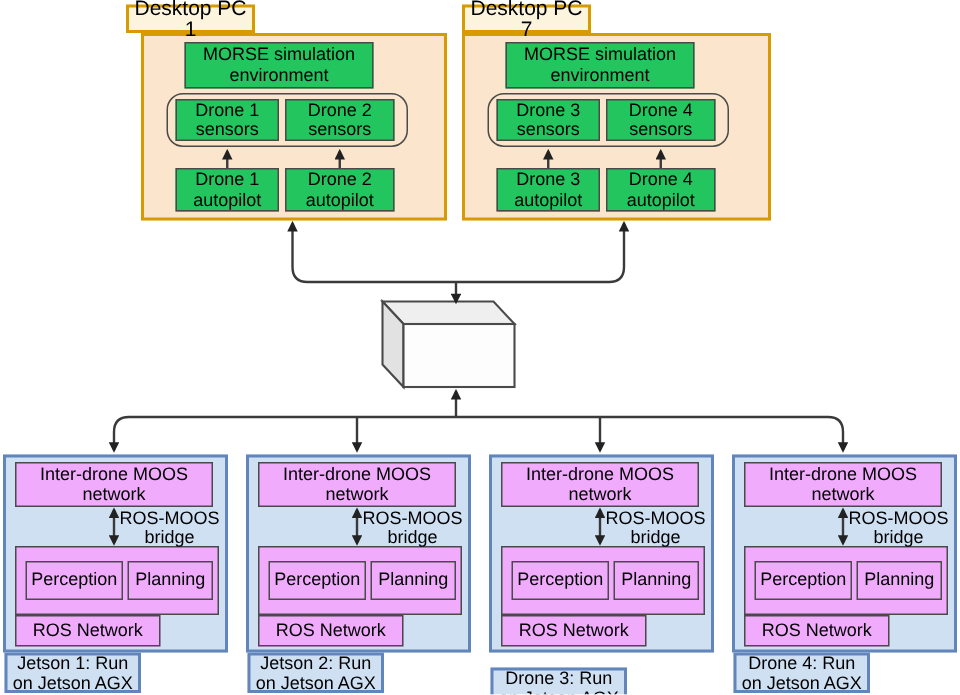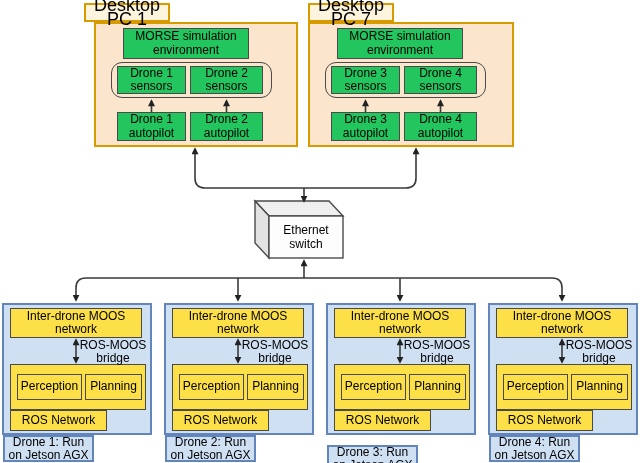--- a/index.html
+++ b/index.html
@@ -5,26 +5,26 @@
   html,body{margin:0;padding:0;background:#fff;}
   .canvas{
     position:relative;width:640px;height:463px;background:#fff;
     font-family:"Liberation Sans", sans-serif;color:#000;overflow:hidden;
   }
   .box{
     position:absolute;box-sizing:border-box;
     display:flex;flex-direction:column;align-items:center;justify-content:center;
     text-align:center;font-size:12px;line-height:13.5px;
   }
-  .pc-tab{border:2px solid #D79B00;background:#FCF4DC;font-size:18px;z-index:2;}
+  .pc-tab{border:2px solid #D79B00;background:#FCF4DC;font-size:14px;z-index:2;}
   .pc-main{border:2.4px solid #D79B00;background:#FBE5CC;}
   .thin{border:1.4px solid #4A4A4A;background:#22c55e;}
   .round-box{position:absolute;box-sizing:border-box;border:1.4px solid #4A4A4A;border-radius:11px;background:transparent;}
   .blue-main{border:2.4px solid #6286BC;background:#CFE0F3;}
-  .blue-inner{border:1.4px solid #4A4A4A;background:#fde047;}
+  .blue-inner{border:1.4px solid #4A4A4A;background:#f0abfc;}
   .blue-tab{border:2.4px solid #6286BC;background:#CFE0F3;line-height:12.5px;font-size:12px;}
   .bridge-label{position:absolute;font-size:12px;line-height:13px;text-align:center;z-index:3;}
   .connectors{position:absolute;left:0;top:0;z-index:5;pointer-events:none;}
   .switch-svg{position:absolute;left:253px;top:199px;z-index:1;}
   .switch-label{left:269px;top:216px;width:74px;height:42px;z-index:2;line-height:14px;}
 </style>
 </head>
 <body>
 
 <div class="canvas">
@@ -79,61 +79,57 @@
       <span>Drone 4</span>
       <span>autopilot</span>
     </div>
   </div>
 
   <svg class="switch-svg" width="95" height="66">
     <polygon points="16,17 90,17 76,2 2,2" fill="#EFEFEF" stroke="#4A4A4A" stroke-width="1.4"></polygon>
     <polygon points="2,2 16,17 16,59 2,44" fill="#E2E2E2" stroke="#4A4A4A" stroke-width="1.4"></polygon>
     <rect x="16" y="17" width="74" height="42" fill="#FDFDFD" stroke="#4A4A4A" stroke-width="1.4"></rect>
   </svg>
-  <div class="box switch-label">
-    <span>Ethernet</span>
-    <span>switch</span>
-  </div>
 
   <div>
     <div class="box blue-main" style="left:2px;top:303px;width:150px;height:132px"></div>
     <div class="box blue-inner" style="left:10px;top:308px;width:132px;height:30px">
       <span>Inter-drone MOOS</span>
       <span>network</span>
     </div>
     <div class="bridge-label" style="left:78px;top:339px;width:70px">
       <span style="display:block">ROS-MOOS</span>
       <span style="display:block">bridge</span>
     </div>
     <div class="box blue-inner" style="left:10px;top:364px;width:136px;height:46px"></div>
     <div class="box blue-inner" style="left:17px;top:374px;width:65px;height:26px">Perception</div>
     <div class="box blue-inner" style="left:85px;top:374px;width:57px;height:26px">Planning</div>
     <div class="box blue-inner" style="left:10px;top:410px;width:97px;height:21px">ROS Network</div>
     <div class="box blue-tab" style="left:3px;top:435px;width:91px;height:27px">
-      <span>Drone 1: Run</span>
+      <span>Jetson 1: Run</span>
       <span>on Jetson AGX</span>
     </div>
   </div>
 
   <div>
     <div class="box blue-main" style="left:164px;top:303px;width:150px;height:132px"></div>
     <div class="box blue-inner" style="left:172px;top:308px;width:132px;height:30px">
       <span>Inter-drone MOOS</span>
       <span>network</span>
     </div>
     <div class="bridge-label" style="left:240px;top:339px;width:70px">
       <span style="display:block">ROS-MOOS</span>
       <span style="display:block">bridge</span>
     </div>
     <div class="box blue-inner" style="left:172px;top:364px;width:136px;height:46px"></div>
     <div class="box blue-inner" style="left:179px;top:374px;width:65px;height:26px">Perception</div>
     <div class="box blue-inner" style="left:247px;top:374px;width:57px;height:26px">Planning</div>
     <div class="box blue-inner" style="left:172px;top:410px;width:97px;height:21px">ROS Network</div>
     <div class="box blue-tab" style="left:165px;top:435px;width:91px;height:27px">
-      <span>Drone 2: Run</span>
+      <span>Jetson 2: Run</span>
       <span>on Jetson AGX</span>
     </div>
   </div>
 
   <div>
     <div class="box blue-main" style="left:326px;top:303px;width:150px;height:132px"></div>
     <div class="box blue-inner" style="left:334px;top:308px;width:132px;height:30px">
       <span>Inter-drone MOOS</span>
       <span>network</span>
     </div>

